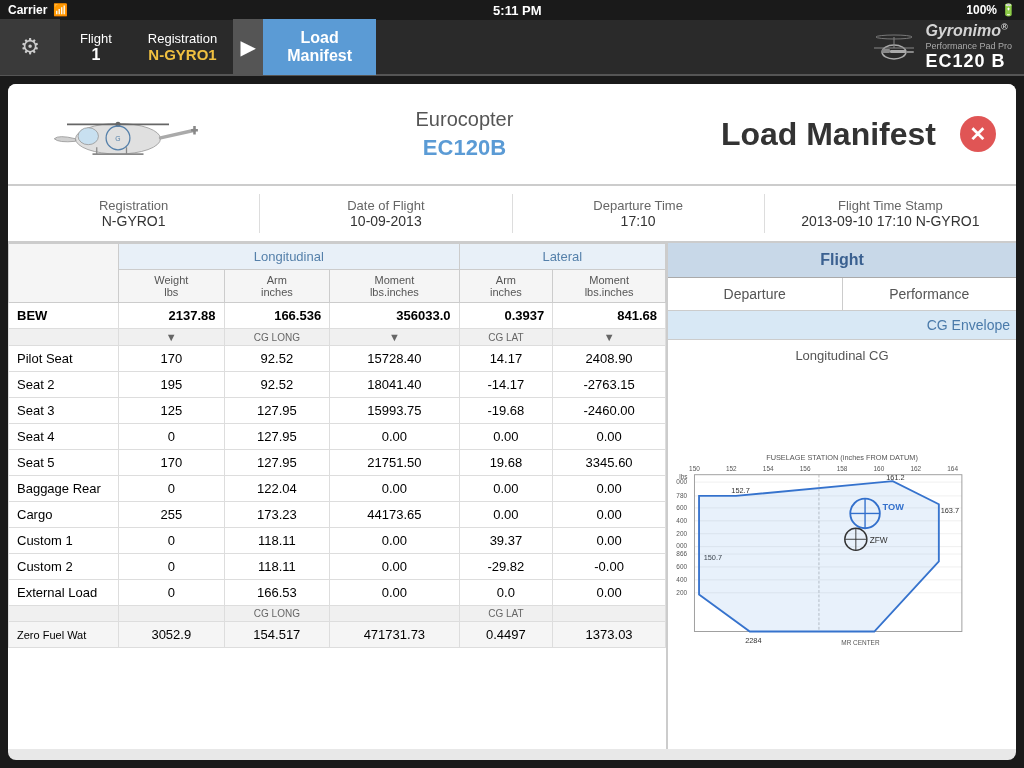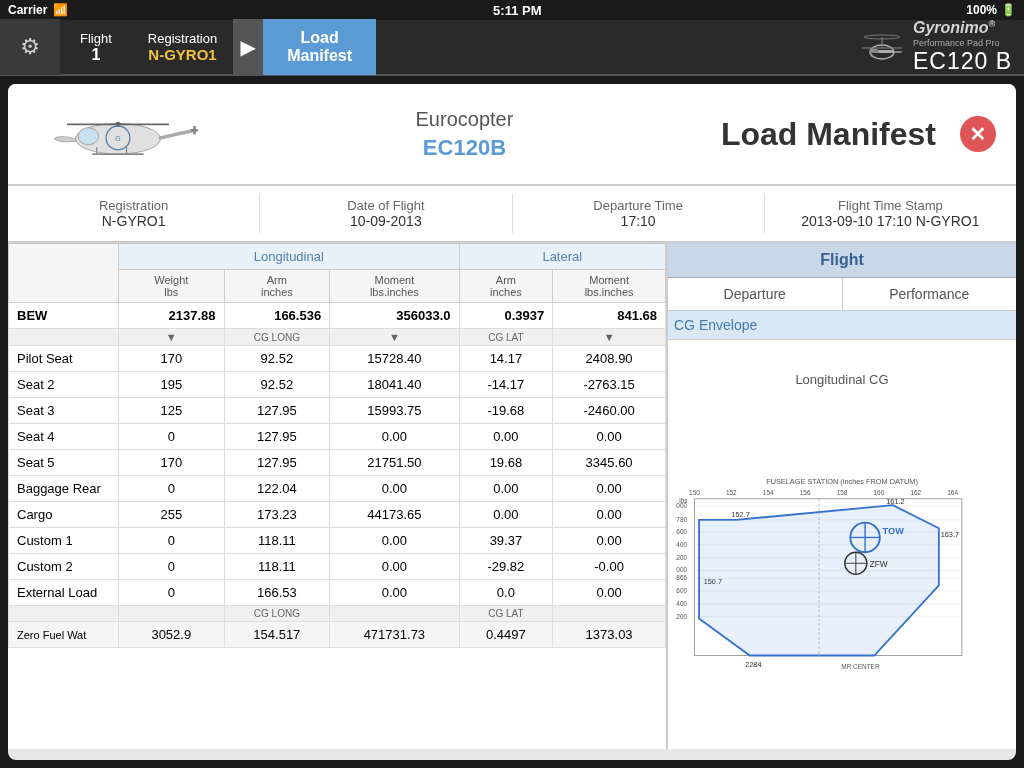--- a/index.html
+++ b/index.html
@@ -249,40 +249,39 @@
       padding: 8px;
       font-size: 14px;
       color: #555;
       border-right: 1px solid #ccc;
       cursor: pointer;
     }
     .dep-dest-cell:last-child { border-right: none; }
 
     .cg-envelope-header {
       background: #d8e8f5;
-      text-align: left;
+      text-align: right;
       padding: 6px;
       font-size: 14px;
       color: #4a7aaa;
       border-bottom: 1px solid #ccc;
     }
 
     .cg-chart-area {
       flex: 1;
       padding: 8px;
       position: relative;
       overflow: hidden;
     }
 
     .cg-chart-title {
       text-align: center;
       font-size: 13px;
       color: #555;
       margin-bottom: 4px;
-      margin-top: 24px;
     }
 
     .cg-chart-container {
       position: relative;
       width: 100%;
       height: calc(100% - 30px);
     }
   </style>
 </head>
 <body>
@@ -327,21 +326,21 @@
       <rect x="37" y="24" width="8" height="2" rx="1" fill="#888"></rect>
       <line x1="5" y1="21" x2="45" y2="21" stroke="#888" stroke-width="1"></line>
       <line x1="25" y1="10" x2="25" y2="21" stroke="#888" stroke-width="1"></line>
       <ellipse cx="25" cy="10" rx="18" ry="2" fill="none" stroke="#777" stroke-width="1"></ellipse>
     </svg>
     <div>
       <div style="color:#d4d4d4; font-style:italic; font-size:16px; font-weight:bold;">
         <span>Gyronimo</span><sup style="font-size:9px;">®</sup>
       </div>
       <div style="color:#aaa; font-size:9px;">Performance Pad Pro</div>
-      <div style="color:white; font-size:23px; font-weight:normal; letter-spacing:1px;">EC120 B</div>
+      <div style="color:white; font-size:18px; font-weight:bold; letter-spacing:1px;">EC120 B</div>
     </div>
   </div>
 </div>
 
 <div class="main-content">
 
   <div class="manifest-header">
     <div class="heli-image">
       <svg class="heli-svg" viewBox="0 0 200 80">
 

